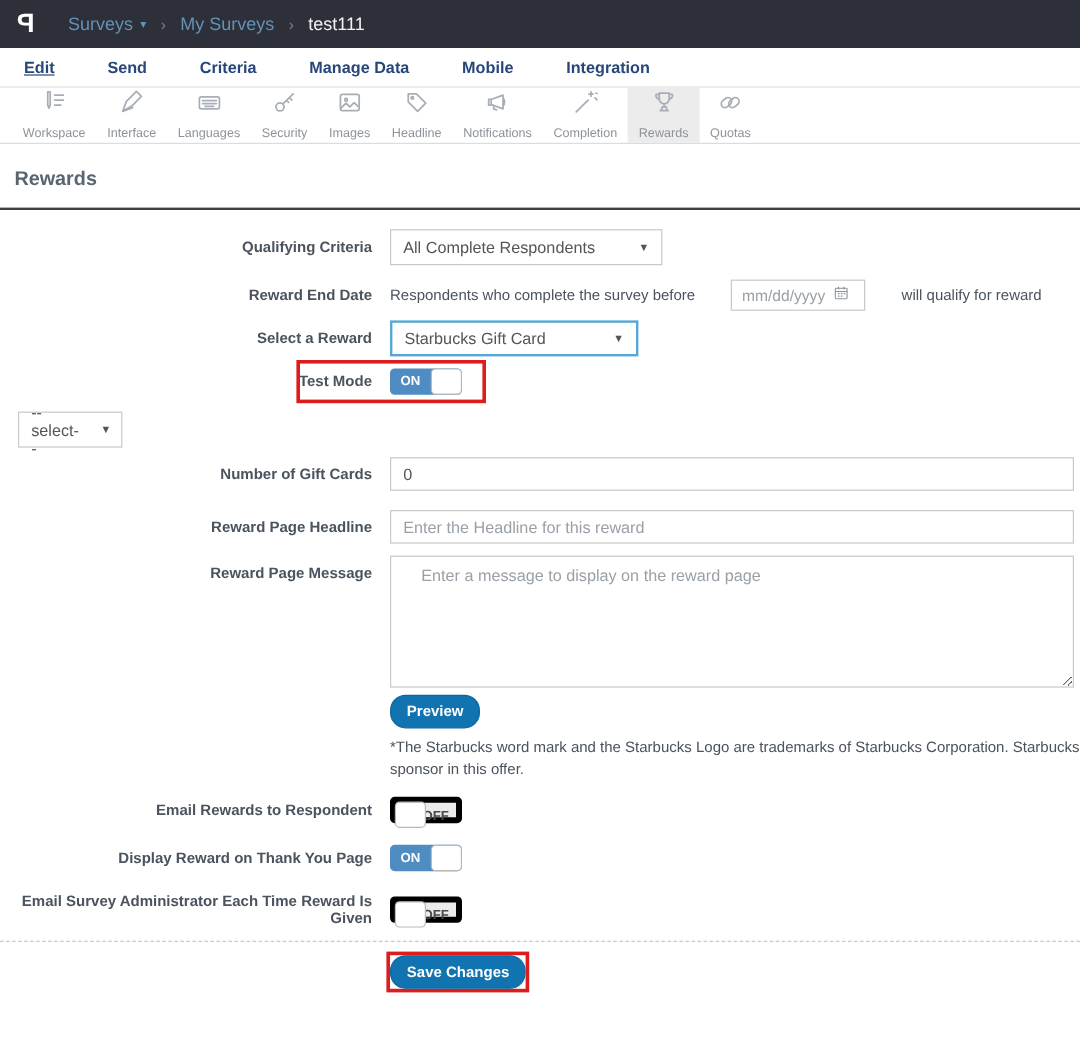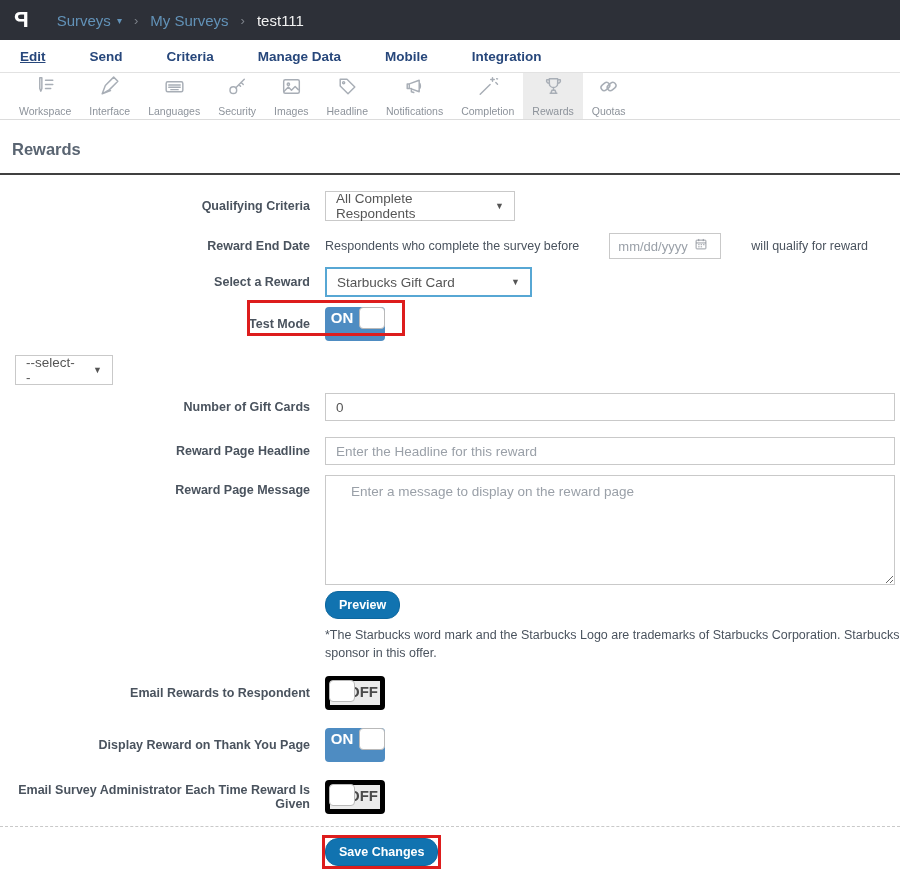--- a/index.html
+++ b/index.html
@@ -37,39 +37,39 @@
   
   .form { margin-top:16px; }
   .row { display:flex; align-items:center; position:relative; }
   .lbl { width:310px; flex-shrink:0; text-align:right; font-size:12.5px; font-weight:bold; color:#4a535e; }
   .ctl { margin-left:15px; display:flex; align-items:center; }
 
   .selectbox { border:1px solid #c9c9c9; height:30px; background:#fff; display:flex;
     align-items:center; justify-content:space-between; padding:0 10px; font-size:13.5px;
     color:#555; cursor:pointer; }
   .selectbox .caret { font-size:9px; color:#555; margin-left:18px; }
-  .sel-qualifying { width:190px; }
+  .sel-qualifying { width:227px; }
   .sel-reward { width:207px; border:2px solid #57a7d4; }
-  .sel-value { width:98px; }
+  .sel-value { width:87px; }
 
   .textinput { border:1px solid #c9c9c9; height:28px; width:570px; padding:0 10px;
     font-size:13.5px; color:#555; font-family:"Liberation Sans", sans-serif; }
   .textinput::placeholder, .msgarea::placeholder, .dateinput input::placeholder { color:#9aa0a8; opacity:1; }
   .msgarea { border:1px solid #c9c9c9; height:110px; width:570px; padding:8px 25px;
     font-size:13.5px; color:#555; font-family:"Liberation Sans", sans-serif; resize:both; }
 
   .datetext { font-size:12.5px; color:#4a535e; }
   .dateinput { width:112px; height:26px; border:1px solid #c9c9c9; display:flex;
     align-items:center; padding:0 8px; margin:0 30px; }
   .dateinput input { border:none; outline:none; width:76px; font-size:13px; color:#555;
     font-family:"Liberation Sans", sans-serif; }
   .dateinput svg { width:14px; height:14px; stroke:#8d939b; fill:none; stroke-width:1.3; }
 
-  .toggle { width:60px; height:34px; border-radius:4px; position:relative; cursor:pointer;
-    font-size:15px; font-weight:bold; flex-shrink:0; }
+  .toggle { width:60px; height:22px; border-radius:4px; position:relative; cursor:pointer;
+    font-size:11px; font-weight:bold; flex-shrink:0; }
   .toggle .knob { position:absolute; top:0; width:26px; height:22px; background:#fff;
     border:1px solid #b9b9b9; border-radius:4px; }
   .toggle .tg-label { position:absolute; top:0; width:34px; text-align:center; line-height:22px; }
   .toggle.on { background:#4e8cc2; }
   .toggle.on .knob { right:0; }
   .toggle.on .tg-label { left:0; color:#fff; }
   .toggle.off { background:#ebebeb; border:5px solid #000000; }
   .toggle.off .knob { left:-1px; top:-1px; }
   .toggle.off .tg-label { right:0; color:#4a4a4a; }
 

